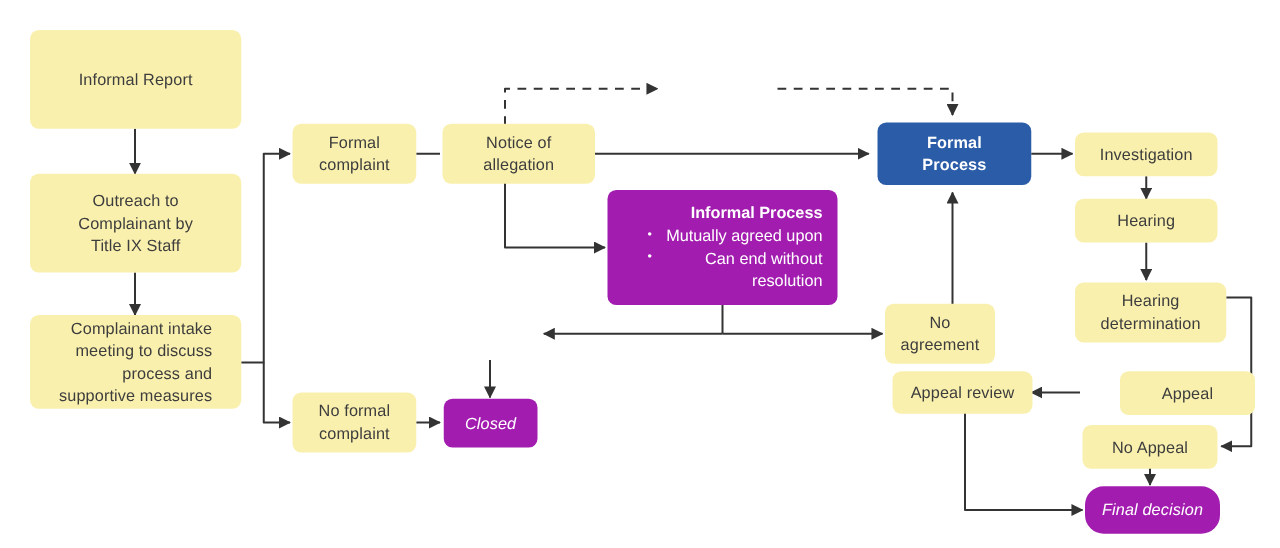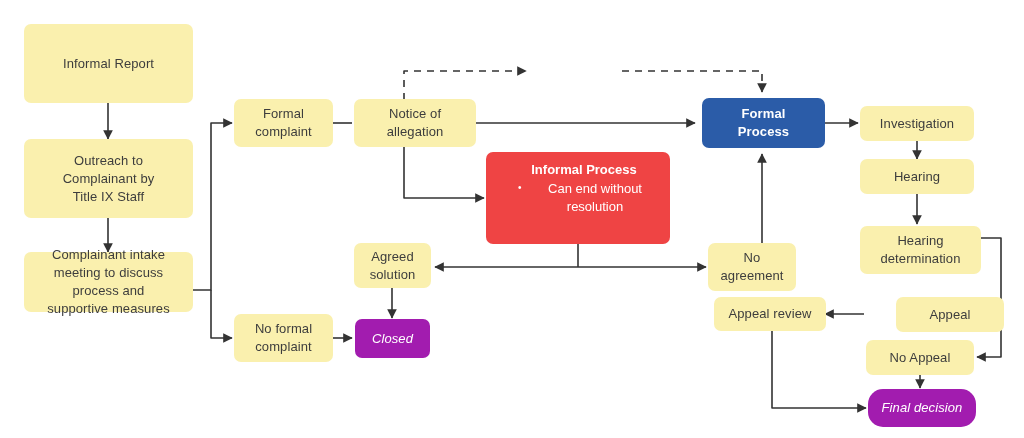--- a/index.html
+++ b/index.html
@@ -54,25 +54,25 @@
     color: #ffffff;
     font-style: italic;
   }
   .node-label {
     white-space: pre-line;
     display: block;
   }
   .infobox {
     position: absolute;
     box-sizing: border-box;
-    background: #ef4444;
+    background: #a21caf;
     border-radius: 7px;
     color: #ffffff;
     padding: 9px 12px 9px 24px;
-    text-align: center;
+    text-align: right;
     z-index: 2;
   }
   .infobox-title {
     font-size: 13px;
     line-height: 18px;
     font-weight: bold;
     margin: 0 0 1px 0;
   }
   .infobox-list {
     margin: 0;
@@ -163,21 +163,21 @@
   <div class="node yellow" style="left:24px;  top:24px;  width:169px; height:79px;">
     <span class="node-label">Informal Report</span>
   </div>
 
   <div class="node yellow" style="left:24px;  top:139px; width:169px; height:79px;">
     <span class="node-label">Outreach to
 Complainant by
 Title IX Staff</span>
   </div>
 
-  <div class="node yellow" style="left:24px;  top:252px; width:169px; height:60px;">
+  <div class="node yellow" style="left:24px;  top:252px; width:169px; height:75px;text-align:right;">
     <span class="node-label">Complainant intake
 meeting to discuss
 process and
 supportive measures</span>
   </div>
 
   <div class="node yellow" style="left:234px; top:99px;  width:99px; height:48px;">
     <span class="node-label">Formal
 complaint</span>
   </div>
@@ -194,20 +194,21 @@
 
 
   <div class="node blue-dark" style="left:702px; top:98px; width:123px; height:50px;">
     <span class="node-label">Formal
 Process</span>
   </div>
 
   <div class="infobox" style="left:486px; top:152px; width:184px; height:92px;">
     <div class="infobox-title">Informal Process</div>
     <ul class="infobox-list">
+      <li>Mutually agreed upon</li>
       <li>Can end without resolution</li>
     </ul>
   </div>
 
   <div class="node yellow" style="left:860px; top:106px; width:114px; height:35px;">
     <span class="node-label">Investigation</span>
   </div>
 
   <div class="node yellow" style="left:860px; top:159px; width:114px; height:35px;">
     <span class="node-label">Hearing</span>
@@ -228,24 +229,20 @@
 
   <div class="node yellow" style="left:714px; top:297px; width:112px; height:34px;align-items:center;">
     <span class="node-label">Appeal review</span>
   </div>
 
   <div class="node yellow" style="left:708px; top:243px; width:88px; height:48px;">
     <span class="node-label">No
 agreement</span>
   </div>
 
-  <div class="node yellow" style="left:354px; top:243px; width:77px; height:45px;">
-    <span class="node-label">Agreed
-solution</span>
-  </div>
 
   <div class="node blue-light" style="left:355px; top:319px; width:75px; height:39px;">
     <span class="node-label">Closed</span>
   </div>
 
   <div class="node blue-light" style="left:868px; top:389px; width:108px; height:38px;border-radius:15px;">
     <span class="node-label">Final decision</span>
   </div>
 
 </div>

